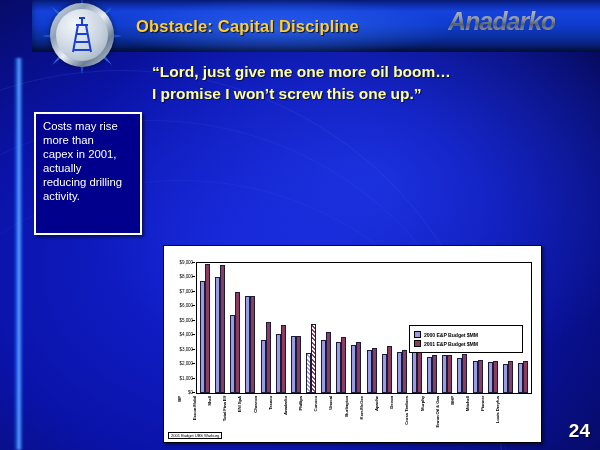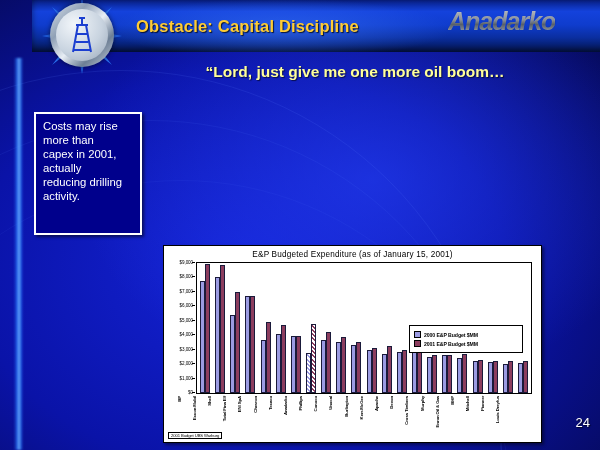--- a/index.html
+++ b/index.html
@@ -43,21 +43,21 @@
     background:linear-gradient(180deg,#f2f5f8 0%,#aab3bf 45%,#6e7884 60%,#dfe5ec 100%);
     -webkit-background-clip:text;background-clip:text;-webkit-text-fill-color:transparent;
     text-shadow:0 0 1px rgba(0,0,0,.2);white-space:nowrap;}
   #brandmark{position:absolute;right:2px;top:3px;width:13px;height:32px;
     background:linear-gradient(180deg,#e6ebf1,#7f8b99);border:1px solid #5a6675;}
   
   #callout{position:absolute;left:34px;top:112px;width:104px;height:119px;background:#00008c;
     border:2px solid #ffffff;box-shadow:2px 2px 3px rgba(0,0,0,.55);}
   #callout .ct{padding:5px 14px 0 7px;color:#ffffff;font-size:11.3px;line-height:14px;}
   
-  #body{position:absolute;left:132px;top:62px;width:446px;text-align:center;}
+  #body{position:absolute;left:152px;top:62px;width:446px;}
   .h1{color:#ffff99;font-size:15.5px;font-weight:bold;line-height:19px;text-shadow:1px 1px 1px rgba(0,0,0,.6);}
   ul.b{list-style:none;margin:2px 0 3px 0;padding:0 0 0 34px;}
   ul.b li{position:relative;color:#ffffff;font-size:12.6px;line-height:15.5px;margin-bottom:2px;
     text-shadow:1px 1px 1px rgba(0,0,0,.5);}
   ul.b li:before{content:"";position:absolute;left:-12px;top:5px;width:5px;height:5px;background:#cc7a33;}
   
   #chartbox{position:absolute;left:163px;top:245px;width:377px;height:196px;background:#ffffff;
     border:1px solid #000;box-shadow:2px 2px 3px rgba(0,0,0,.45);}
   #ctitle{position:absolute;left:0;top:4px;width:377px;text-align:center;font-size:8.2px;color:#000;
     letter-spacing:.2px;}
@@ -78,22 +78,22 @@
   .xlabels{position:absolute;left:0;top:148px;width:334px;height:44px;}
   .xlab{position:absolute;font-size:4.4px;color:#000;transform-origin:left top;
     transform:rotate(-90deg) translateX(-100%);white-space:nowrap;font-weight:bold;letter-spacing:-.15px;}
   #legend{position:absolute;right:8px;top:62px;width:104px;border:1px solid #000;background:#fff;
     padding:3px 4px;}
   .lgitem{display:flex;align-items:center;gap:3px;margin:2px 0;}
   .lgsw{width:5px;height:5px;border:.5px solid #000;}
   .lgtx{font-size:5.2px;color:#000;font-weight:bold;letter-spacing:-.1px;}
   #source{position:absolute;left:4px;bottom:3px;border:1px solid #000;background:#fff;
     padding:0px 2px;font-size:4.2px;color:#000;letter-spacing:-.1px;}
-  #pagenum{position:absolute;right:10px;bottom:20px;color:#ffffff;font-size:13px;
-    text-shadow:1px 1px 1px rgba(0,0,0,.7);}
+  #pagenum{position:absolute;right:10px;bottom:8px;color:#ffffff;font-size:19px;
+    text-shadow:1px 1px 1px rgba(0,0,0,.7);font-weight:bold;}
 </style>
 </head>
 <body>
 
 <div id="slide">
 
   <div class="swirl s1"></div>
   <div class="swirl s2"></div>
   <div class="swirl s3"></div>
   <div class="leftglow"></div>
@@ -129,24 +129,24 @@
   </div>
 
   <div id="callout">
     <div class="ct">Costs may rise more than capex in 2001, actually reducing drilling activity.</div>
   </div>
 
   <div id="body">
     <div class="h1">“Lord, just give me one more oil boom…</div>
     <ul class="b">
     </ul>
+    <div class="h1">I promise I won’t screw this one up.”</div>
   </div>
 
   <div id="chartbox">
-    <div id="ctitle">E&amp;P Budgeted Expenditure (as of January 15, 2001)</div>
     <div class="yticks" id="yticks">
         <div class="ytick" style="top: 130px;">$0</div>
         <div class="ytickmark" style="top: 130px;"></div>
         <div class="ytick" style="top: 115.556px;">$1,000</div>
         <div class="ytickmark" style="top: 115.556px;"></div>
         <div class="ytick" style="top: 101.111px;">$2,000</div>
         <div class="ytickmark" style="top: 101.111px;"></div>
         <div class="ytick" style="top: 86.6667px;">$3,000</div>
         <div class="ytickmark" style="top: 86.6667px;"></div>
         <div class="ytick" style="top: 72.2222px;">$4,000</div>

